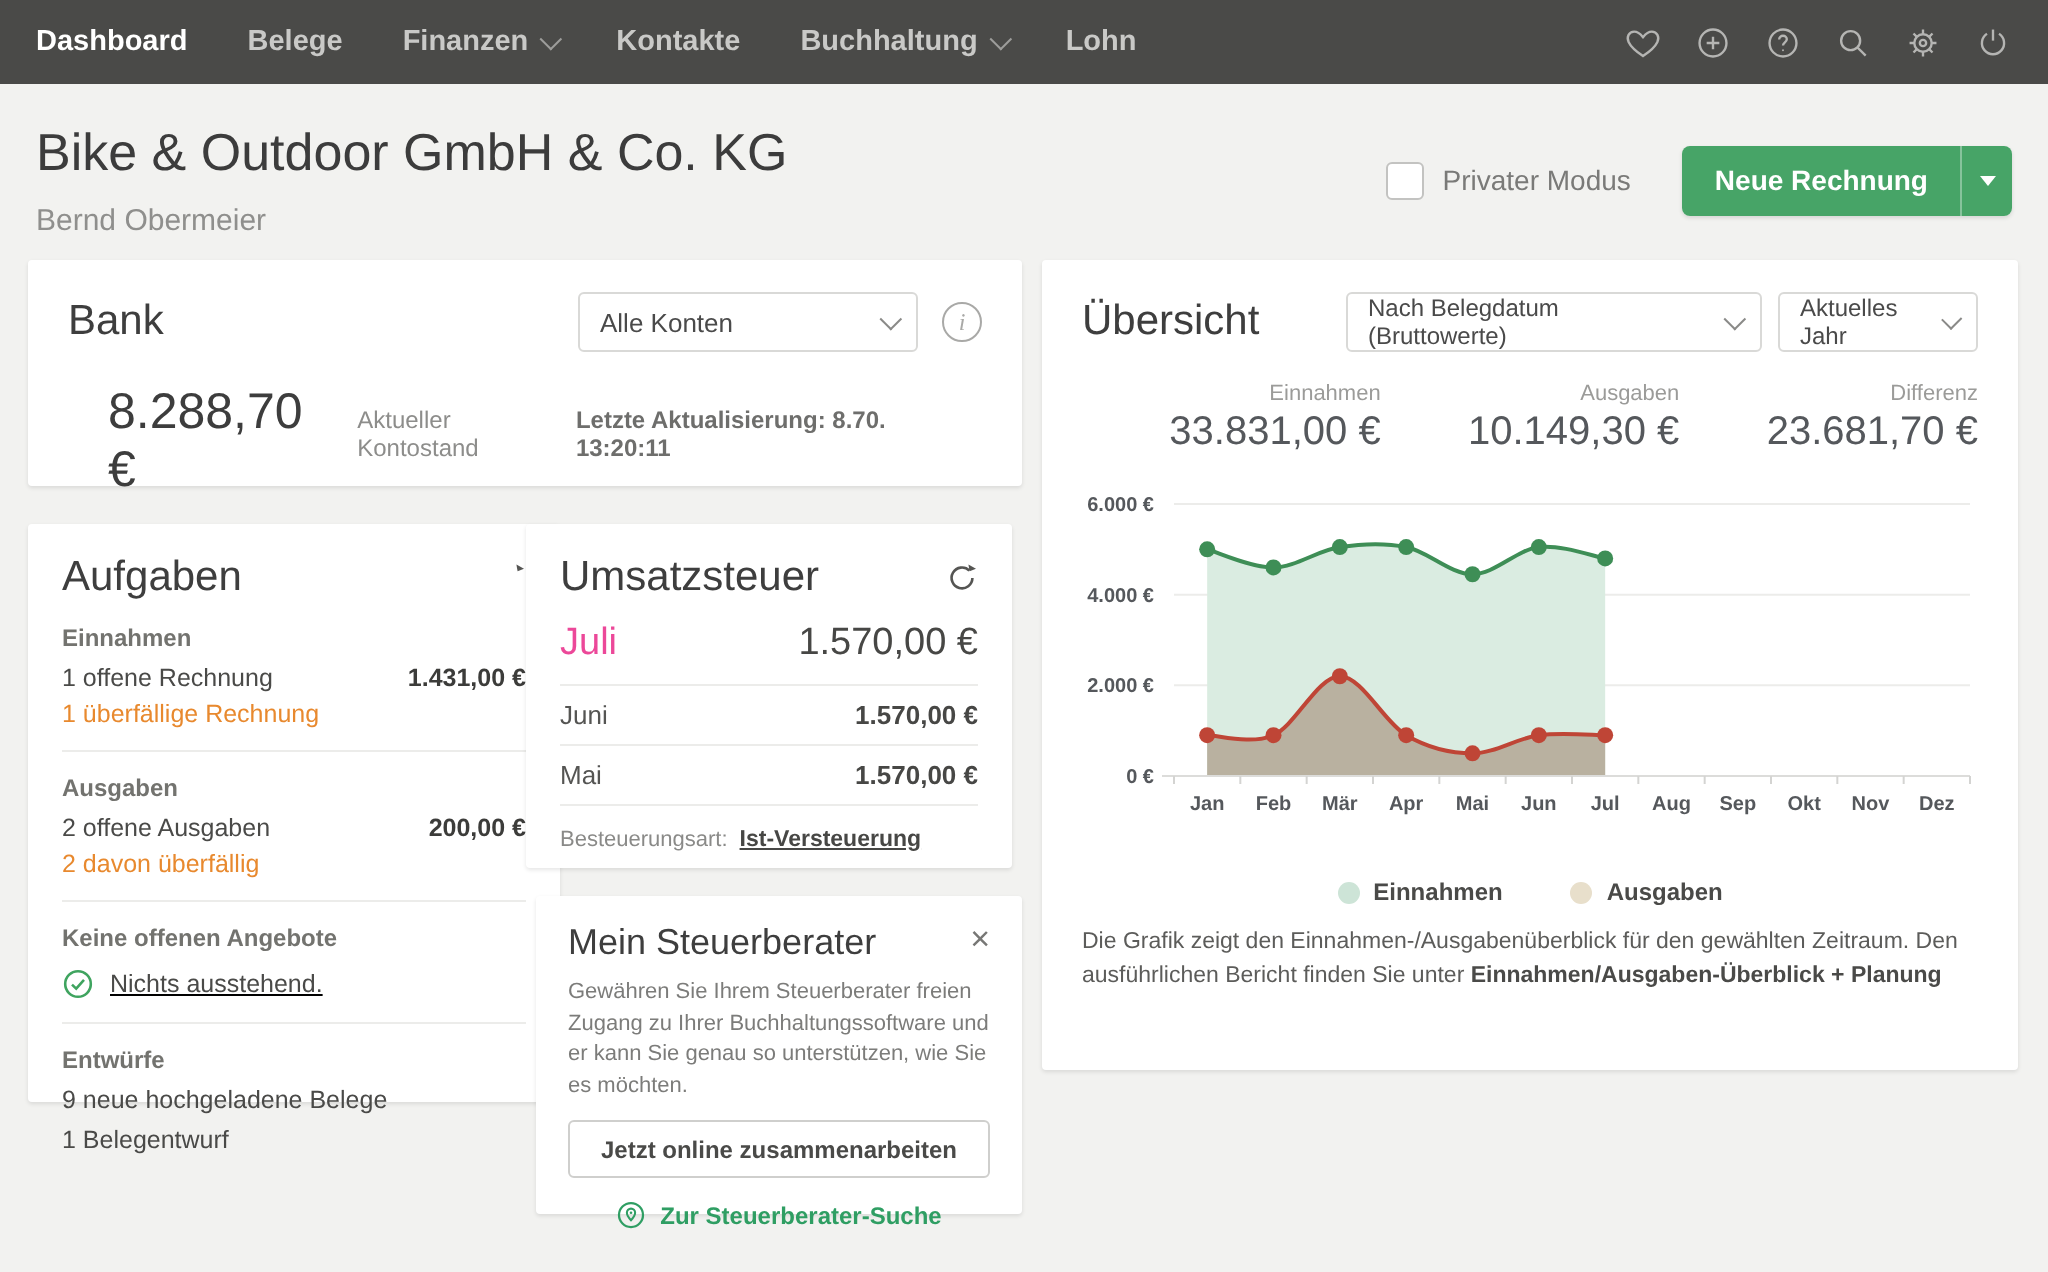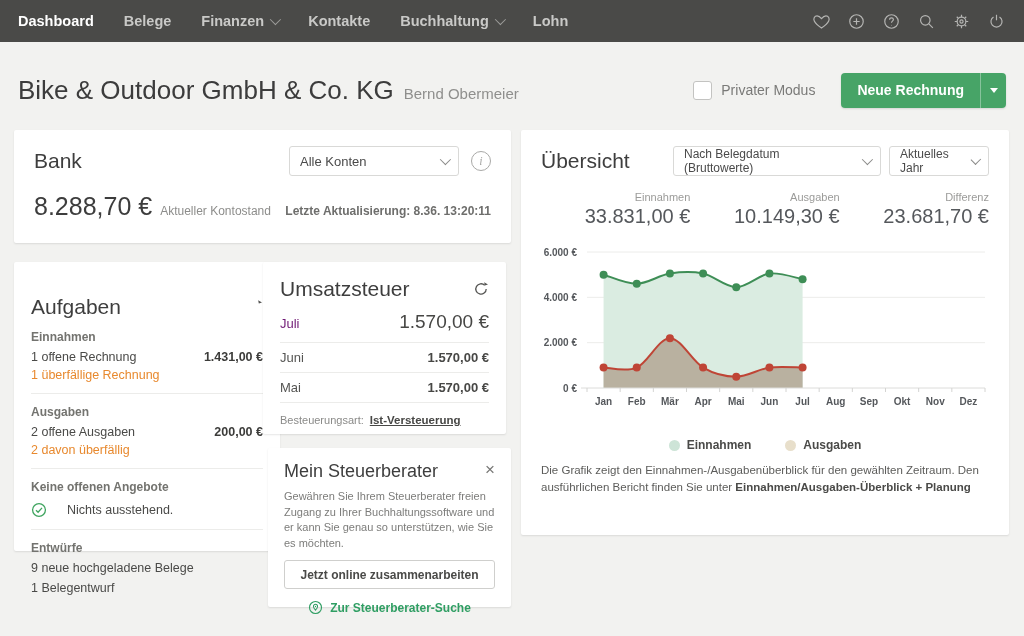--- a/index.html
+++ b/index.html
@@ -11,21 +11,21 @@
   .nav-items{display:flex;align-items:center;gap:30px;}
   .nav-item{font-size:14.5px;font-weight:600;color:#c9c9c7;cursor:pointer;display:flex;align-items:center;gap:6px;text-decoration:none;}
   .nav-item.active{color:#ffffff;}
   .nav-chev{width:7px;height:7px;border-right:1.6px solid #9d9d9b;border-bottom:1.6px solid #9d9d9b;transform:rotate(45deg) translateY(-2px);display:inline-block;}
   .nav-icons{display:flex;align-items:center;gap:15px;}
   .nav-icon{width:20px;height:20px;display:inline-flex;align-items:center;justify-content:center;cursor:pointer;}
   .nav-icon svg{width:19px;height:19px;stroke:#b5b5b3;fill:none;stroke-width:1.5;}
 
   
   .page-header{position:absolute;left:18px;top:60px;width:988px;height:60px;display:flex;align-items:center;justify-content:space-between;}
-  .title-wrap{display:flex;align-items:baseline;gap:10px;}
+  .title-wrap{display:flex;align-items:baseline;gap:10px;flex-direction:column;}
   .company-title{font-size:26px;font-weight:400;color:#3c3c3c;margin:0;}
   .user-name{font-size:15px;color:#8f8f8d;}
   .header-actions{display:flex;align-items:center;gap:26px;}
   .privmode{display:flex;align-items:center;gap:9px;cursor:pointer;}
   .checkbox{width:17px;height:17px;border:1.5px solid #c3c3c1;border-radius:3px;background:#fff;display:inline-block;}
   .privmode-label{font-size:14px;color:#7a7a78;}
   .btn-split{display:flex;height:35px;border-radius:4px;overflow:hidden;box-shadow:0 1px 2px rgba(0,0,0,0.12);}
   .btn-main{background:#47a467;border:none;color:#fff;font-weight:700;font-size:14px;padding:0 16px;cursor:pointer;font-family:inherit;}
   .btn-caret{background:#47a467;border:none;border-left:1px solid rgba(255,255,255,0.35);width:26px;cursor:pointer;display:flex;align-items:center;justify-content:center;}
   .caret-down{width:0;height:0;border-left:4.5px solid transparent;border-right:4.5px solid transparent;border-top:5.5px solid #fff;}
@@ -35,43 +35,43 @@
   .card-title{font-size:21px;font-weight:400;color:#3e3e3e;}
 
   .bank-card{left:14px;top:130px;width:497px;height:113px;padding:16px 20px;}
   .bank-head{display:flex;align-items:center;justify-content:space-between;}
   .bank-head-right{display:flex;align-items:center;gap:12px;}
   .select-box{height:30px;border:1px solid #d9d9d7;border-radius:3px;background:#fff;display:flex;align-items:center;justify-content:space-between;padding:0 10px;box-sizing:border-box;cursor:pointer;}
   .select-label{font-size:13px;color:#4a4a4a;}
   .select-chev{width:7px;height:7px;border-right:1.6px solid #8a8a88;border-bottom:1.6px solid #8a8a88;transform:rotate(45deg) translateY(-2px);margin-left:10px;}
   .info-icon{width:20px;height:20px;border-radius:50%;border:1.5px solid #a9a9a7;color:#a9a9a7;font-size:12px;font-style:italic;font-family:"Liberation Serif",serif;display:flex;align-items:center;justify-content:center;cursor:pointer;box-sizing:border-box;}
   .bank-row{display:flex;align-items:baseline;justify-content:space-between;margin-top:16px;}
-  .bank-balance-wrap{display:flex;align-items:baseline;gap:8px;}
+  .bank-balance-wrap{display:flex;align-items:baseline;gap:8px;margin-left:20px;}
   .bank-balance{font-size:25px;color:#3d3d3d;}
   .bank-balance-label{font-size:12px;color:#8d8d8b;}
   .bank-update{font-size:12px;font-weight:700;color:#6e6e6c;}
 
-  .tasks-card{left:14px;top:262px;width:266px;height:289px;padding:33px 17px;}
+  .tasks-card{left:14px;top:262px;width:266px;height:289px;padding:15px 17px;}
   .card-head{display:flex;align-items:flex-start;justify-content:space-between;}
   .refresh-icon{width:16px;height:16px;cursor:pointer;margin-top:4px;}
   .refresh-icon svg{width:16px;height:16px;}
   .section-label{font-size:12px;font-weight:700;color:#73736f;margin-top:11px;}
   .task-row{display:flex;justify-content:space-between;align-items:baseline;margin-top:6px;}
   .task-text{font-size:12.5px;color:#4a4a48;}
   .task-amount{font-size:12.5px;font-weight:700;color:#3c3c3a;}
   .task-warn{font-size:12.5px;color:#e8892e;margin-top:4px;}
   .divider{border:none;border-top:1px solid #ececea;margin:11px 0 0 0;}
-  .ok-row{display:flex;align-items:center;gap:20px;margin-top:8px;}
+  .ok-row{display:flex;align-items:center;gap:8px;margin-top:8px;text-decoration:underline;}
   .ok-row svg{width:16px;height:16px;flex:none;}
   .ok-text{font-size:12.5px;color:#4a4a48;}
   .draft-line{font-size:12.5px;color:#4a4a48;margin-top:6px;}
 
   .vat-card{left:263px;top:262px;width:243px;height:172px;padding:15px 17px;}
   .vat-row-main{display:flex;justify-content:space-between;align-items:baseline;padding:10px 0 9px 0;border-bottom:1px solid #ececea;}
-  .vat-month-main{font-size:13px;color:#701a75;text-align:center;}
+  .vat-month-main{font-size:19px;color:#ec4899;text-align:center;}
   .vat-amount-main{font-size:19px;color:#474745;}
   .vat-row{display:flex;justify-content:space-between;align-items:baseline;padding:7px 0;border-bottom:1px solid #ececea;}
   .vat-month{font-size:13px;color:#555553;}
   .vat-amount{font-size:13px;font-weight:600;color:#474745;}
   .vat-foot{margin-top:11px;display:flex;align-items:flex-end;gap:6px;}
   .vat-foot-label{font-size:11px;color:#8a8a88;}
   .vat-foot-link{font-size:11.5px;font-weight:700;color:#474745;text-decoration:underline;cursor:pointer;}
 
   .advisor-card{left:268px;top:448px;width:243px;height:159px;padding:13px 16px;}
   .advisor-title{font-size:18px;font-weight:400;color:#3e3e3e;}
@@ -194,21 +194,21 @@
           <span class="select-chev"></span>
         </div>
         <span class="info-icon">i</span>
       </div>
     </div>
     <div class="bank-row">
       <div class="bank-balance-wrap">
         <span class="bank-balance">8.288,70 €</span>
         <span class="bank-balance-label">Aktueller Kontostand</span>
       </div>
-      <span class="bank-update">Letzte Aktualisierung: 8.36.  13:20:11</span>
+      <span class="bank-update">Letzte Aktualisierung: 8.70.  13:20:11</span>
     </div>
   </section>
 
   <section class="card tasks-card">
     <div class="card-head">
       <span class="card-title">Aufgaben</span>
       <span class="refresh-icon">
         <svg viewBox="0 0 16 16">
             <path d="M13.2 8a5.2 5.2 0 1 1-1.5-3.7" fill="none" stroke="#55555 3" stroke-width="1.3"></path>
             <path d="M11.2 1.2l.6 3.4 3.2-1.2z" fill="#555553"></path>

